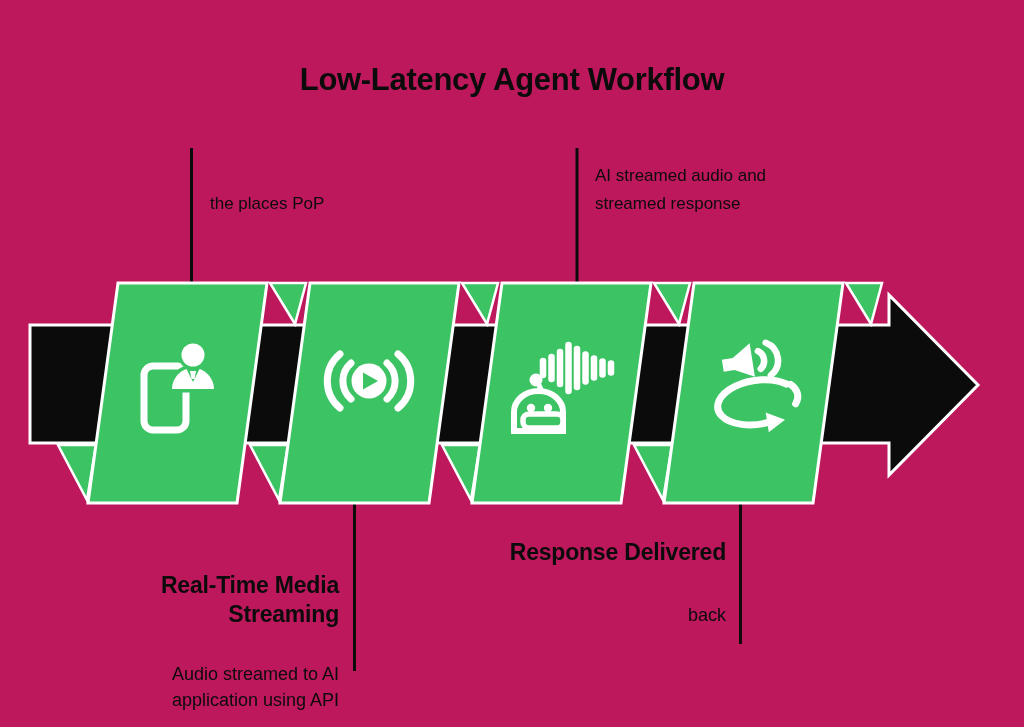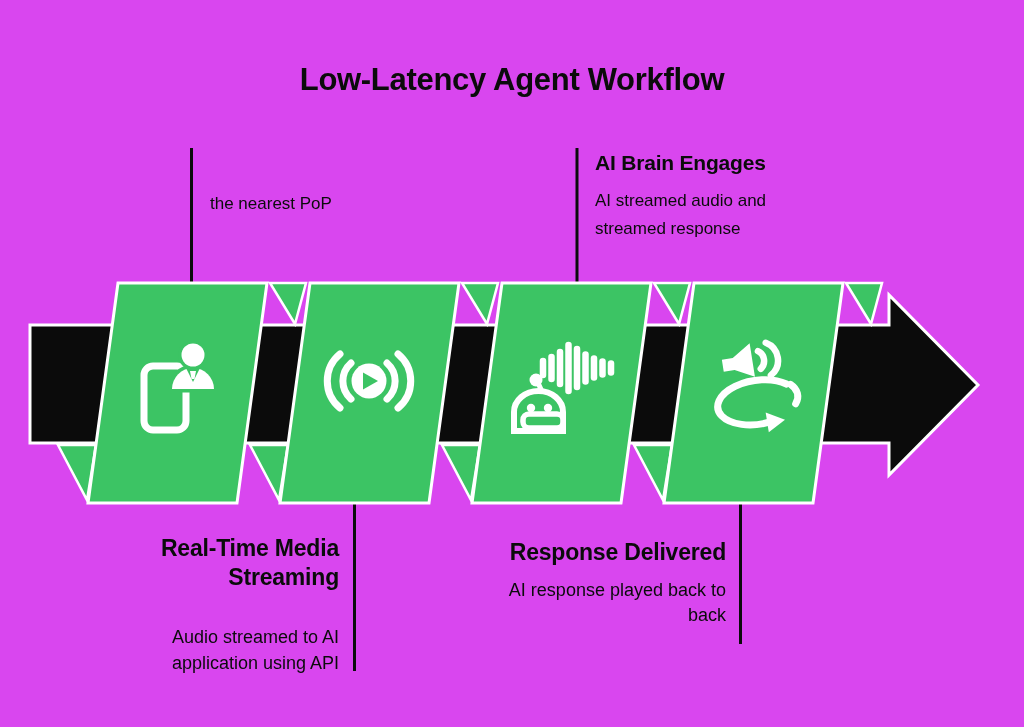--- a/index.html
+++ b/index.html
@@ -1,21 +1,21 @@
 <!DOCTYPE html>
 <html style="--green: #3cc464; --ink: #0b0b0b;"><head>
 <meta charset="utf-8">
 <style>
   :root{
     --green:#3cc464;
     --ink:#0b0b0b;
   }
   html,body{margin:0;padding:0;background:#ffffff;}
   #canvas{
-    position:relative;width:1024px;height:727px;background:#d946ef;overflow:hidden;
+    position:relative;width:1024px;height:727px;background:#be185d;overflow:hidden;
     font-family:"Liberation Sans", sans-serif;color:var(--ink);
   }
   #diagram-svg{position:absolute;left:0;top:0;}
   .panel{fill:var(--green);stroke:#ffffff;stroke-width:3;stroke-linejoin:miter;}
   .fold{fill:var(--green);stroke:#ffffff;stroke-width:2.5;stroke-linejoin:miter;}
   .arrow{fill:var(--ink);stroke:#ffffff;stroke-width:3;stroke-linejoin:miter;}
   .conn{stroke:var(--ink);stroke-width:3;}
   .iw-s{stroke:#ffffff;fill:none;stroke-linecap:round;}
   .iw-f{fill:#ffffff;stroke:none;}
   .ig-f{fill:var(--green);stroke:none;}
@@ -29,21 +29,21 @@
   .label{position:absolute;}
   .label h2{margin:0;font-weight:700;letter-spacing:-0.2px;}
   .label p{margin:12px 0 0 0;font-weight:500;}
   .label.top h2{font-size:21px;line-height:25px;}
   .label.top p{font-size:17px;line-height:28px;}
   .label.bottom{text-align:right;}
   .label.bottom h2{font-size:23px;line-height:29px;}
   .label.bottom p{font-size:18px;line-height:26px;}
   #label-step1{left:210px;top:150px;width:260px;}
   #label-step3{left:595px;top:150px;width:260px;}
-  #label-step2{right:685px;top:534px;width:230px;}
+  #label-step2{right:685px;top:571px;width:230px;}
   #label-step2 p{margin-top:32px;}
   #label-step4{right:298px;top:538px;width:250px;}
   #label-step4 p{margin-top:11px;font-size:18px;line-height:25px;}
 </style>
 </head>
 <body>
 
 <div id="canvas">
 
   <svg id="diagram-svg" width="1024" height="727" viewBox="0 0 1024 727">
@@ -114,31 +114,30 @@
       <path class="iw-s" stroke-width="6.5" d="M773,345 A19,19 0 0 1 773,378"></path>
       <path class="iw-s" stroke-width="7" d="M787,389 A40,22 0 1 0 764,424"></path>
       <path class="iw-s" stroke-width="7" d="M791,390 A40,22 0 0 1 793,410"></path>
       <polygon class="iw-f" points="762,414 762,434 780,424"></polygon>
     </g>
   </svg>
 
   <div class="title">Low-Latency Agent Workflow</div>
 
   <div class="label top" id="label-step1">
-    <p><br><span>the nearest PoP</span></p>
+    <p><br><span>the places PoP</span></p>
   </div>
 
   <div class="label top" id="label-step3">
-    <h2><span>AI Brain Engages</span></h2>
     <p><span>AI streamed audio and</span><br><span>streamed response</span></p>
   </div>
 
   <div class="label bottom" id="label-step2">
     <h2><span>Real-Time Media</span><br><span>Streaming</span></h2>
     <p><span>Audio streamed to AI</span><br><span>application using API</span></p>
   </div>
 
   <div class="label bottom" id="label-step4">
     <h2><span>Response Delivered</span></h2>
-    <p><span>AI response played back to</span><br><span>back</span></p>
+    <p><br><span>back</span></p>
   </div>
 
 </div>
 
 </body></html>

